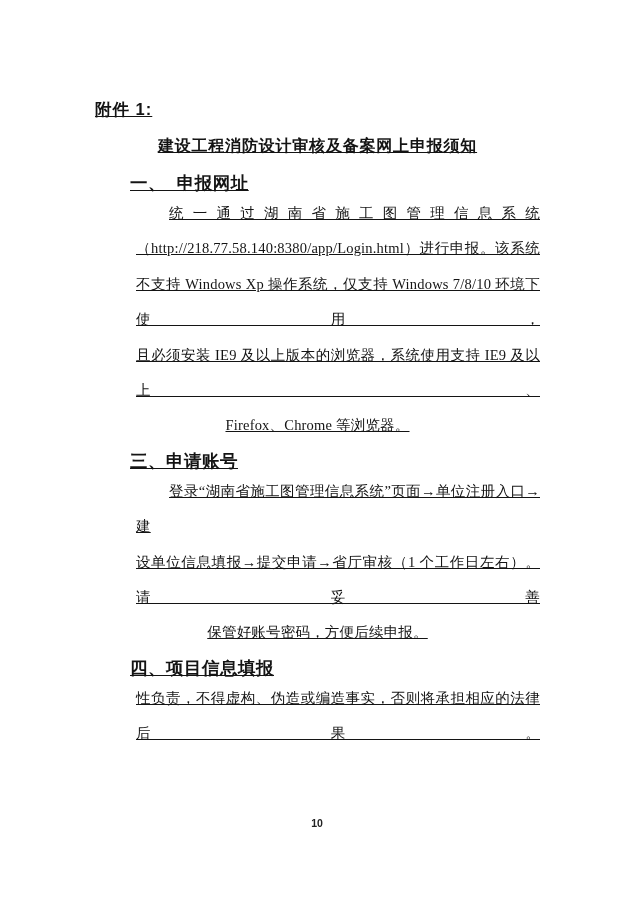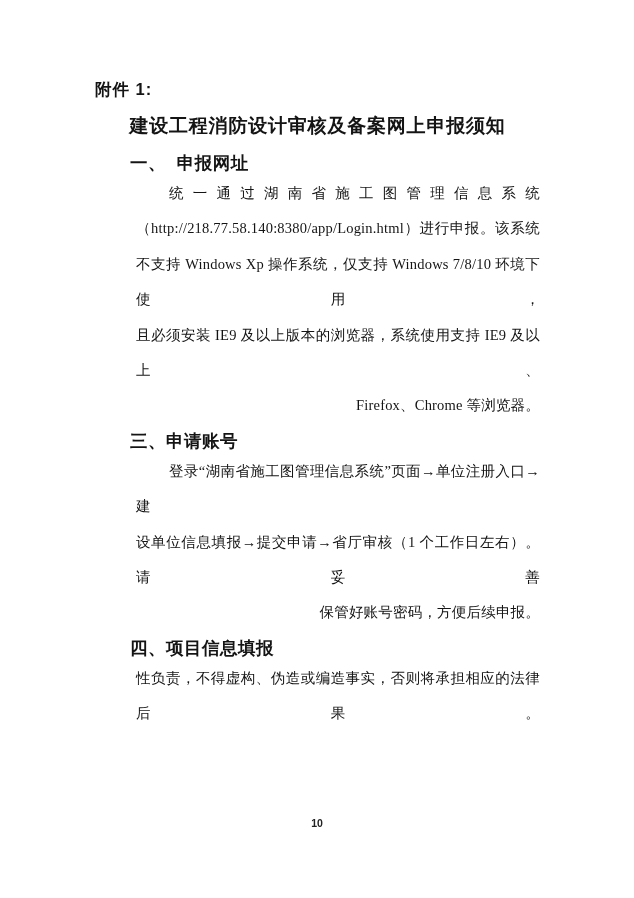--- a/index.html
+++ b/index.html
@@ -12,33 +12,34 @@
     color: #141414;
   }
   .page {
     position: absolute; inset: 0;
     background: #ffffff;
   }
   .content {
     position: absolute;
     left: 95px; top: 0;
     width: 445px;
-    padding-top: 76px;
+    padding-top: 96px;
+    text-decoration: underline;
   }
   .attach {
     font-family: "Liberation Sans", sans-serif;
     font-size: 16.5px;
     font-weight: 700;
     line-height: 26px;
     letter-spacing: 1px;
     white-space: pre;
   }
   .title {
     font-family: "Liberation Serif", serif;
-    font-size: 19px;
+    font-size: 16px;
     font-weight: 700;
     text-align: center;
     line-height: 40px;
     margin-top: 4px;
     letter-spacing: 0.8px;
     white-space: pre;
   }
   .heading {
     font-family: "Liberation Sans", sans-serif;
     font-size: 17.5px;
@@ -47,21 +48,21 @@
     padding-left: 35px;
     letter-spacing: 0.5px;
     white-space: pre;
   }
   #sections section:nth-child(4) .heading { margin-top: -6px; }
   .para { margin-top: -4px; }
   .line {
     font-size: 14.5px;
     line-height: 35.4px;
     letter-spacing: 0.2px;
-    text-align: right;
+    text-align: center;
   }
   .line.fill {
     text-align: justify;
     text-align-last: justify;
     margin-left: 41px;
   }
   .line.indent { text-indent: 33px; }
   .pagenum {
     position: absolute;
     top: 814px; left: 0;

